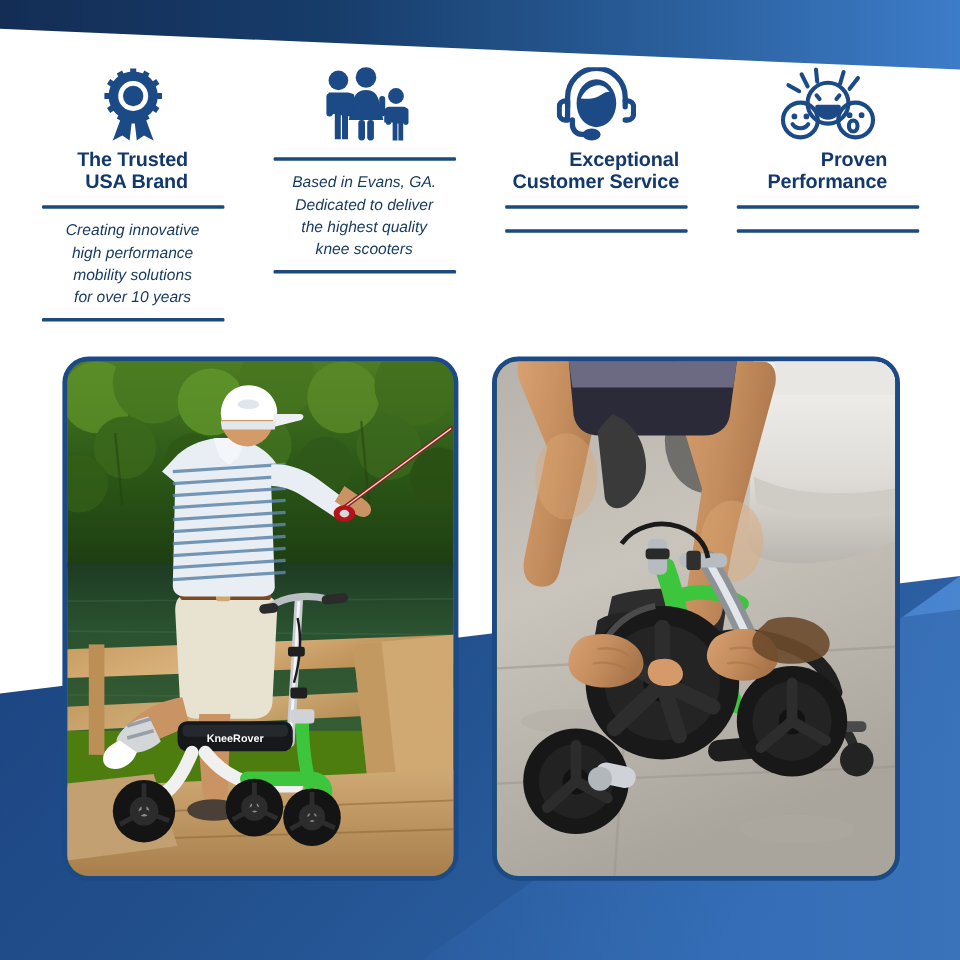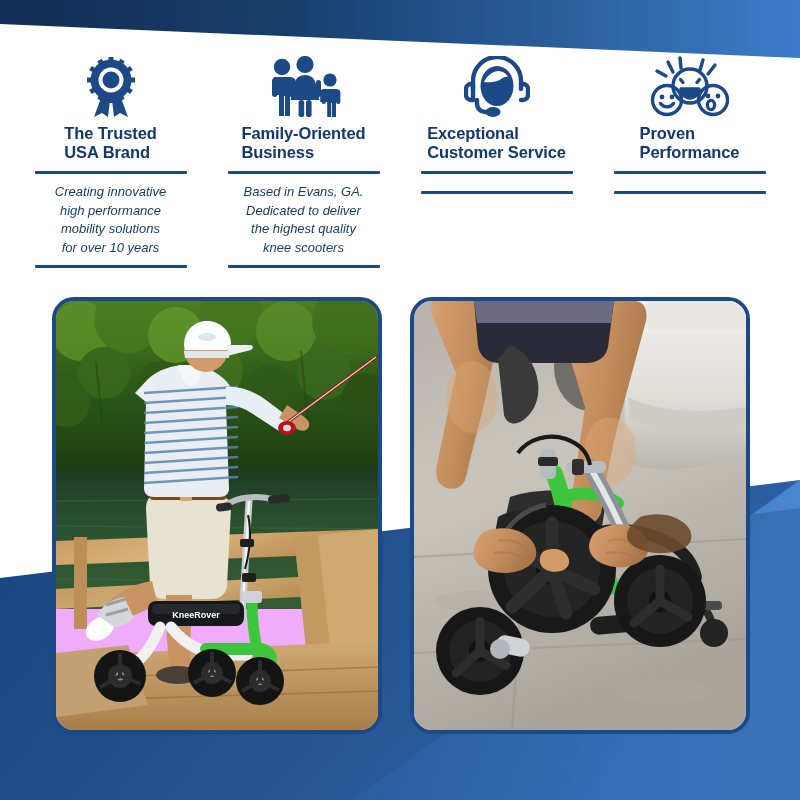--- a/index.html
+++ b/index.html
@@ -34,21 +34,21 @@
   .f-icon{
     height:62px;display:flex;align-items:flex-end;justify-content:center;
     margin-bottom:6px;
   }
   .f-icon svg{display:block;}
   .f-title{
     color:#12386c;
     font-weight:bold;
     font-size:16.5px;
     line-height:19px;
-    text-align:left;
+    text-align:right;
     letter-spacing:-.1px;
     min-height:40px;
     display:flex;flex-direction:column;justify-content:flex-start;
     white-space:pre-line;
   }
   .rule{
     width:100%;max-width:152px;height:3px;background:#1c4a7e;
     margin:7px 0 9px 0;border-radius:1px;
   }
   .rule.bottom{margin:8px 0 0 0;}
@@ -66,21 +66,21 @@
   .photos{
     position:absolute;left:0;top:297px;width:800px;height:440px;
   }
   .photo{
     position:absolute;top:0;
     width:330px;height:437px;
     border:4px solid #1b4a86;
     border-radius:22px;
     overflow:hidden;
     box-sizing:border-box;
-    background:#f0abfc;
+    background:#4d7c0f;
   }
   .photo.left{left:52px;}
   .photo.right{left:410px;width:340px;}
   .photo svg{display:block;width:100%;height:100%;}
 </style>
 </head>
 <body>
 
 <div class="stage">
 
@@ -171,22 +171,20 @@
             <rect x="24" y="24" width="5" height="17" rx="2.5"></rect>
             <rect x="51" y="24" width="5" height="17" rx="2.5"></rect>
 
             <circle cx="65" cy="24" r="6.6"></circle>
             <path d="M59 33h12a4 4 0 0 1 4 4v9h-4v15h-4V47h-.8v14h-4V46h-7v-9a4 4 0 0 1 3.8-4z"></path>
             <rect x="56.5" y="34" width="4.4" height="14" rx="2.2"></rect>
             <rect x="71" y="34" width="4.4" height="14" rx="2.2"></rect>
           </g>
         </svg>
       </div>
-      <div class="f-title">Family-Oriented
-Business</div>
       <div class="rule"></div>
       <div class="f-body">Based in Evans, GA.
 Dedicated to deliver
 the highest quality
 knee scooters</div>
       <div class="rule bottom"></div>
     </div>
 
     <div class="feature">
       <div class="f-icon">

